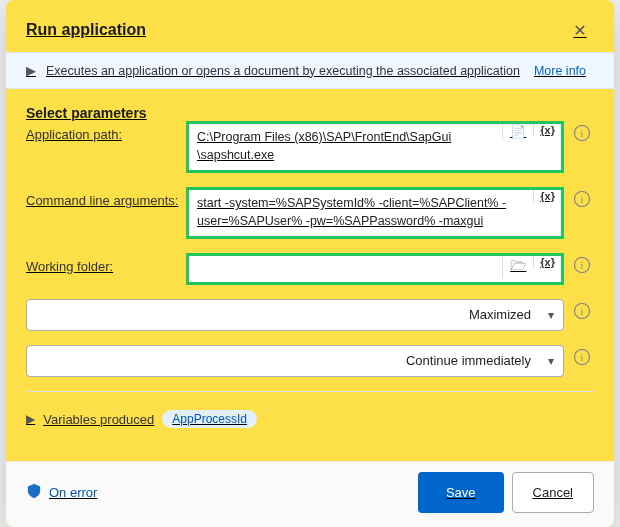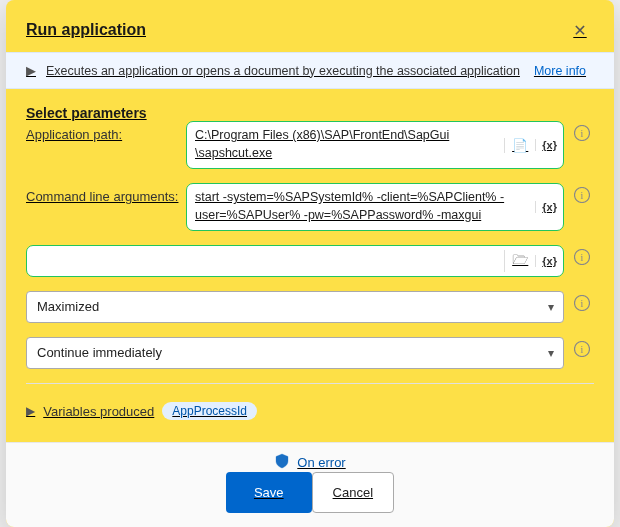--- a/index.html
+++ b/index.html
@@ -93,23 +93,23 @@
     }
     .form-control-wrap {
       flex: 1;
       display: flex;
       align-items: flex-start;
       gap: 4px;
     }
     .input-with-icons {
       flex: 1;
       display: flex;
-      align-items: center;
-      border: 1px solid #22c55e;
-      border-radius: 7px;
+      align-items: flex-start;
+      border: 3px solid #22c55e;
+      border-radius: 0;
       background: #fff;
       min-height: 32px;
     }
     .input-text {
       flex: 1;
       border: none;
       outline: none;
       padding: 5px 8px;
       font-size: 12.5px;
       font-family: inherit;
@@ -159,20 +159,21 @@
       border-radius: 4px;
       padding: 4px 32px 5px 10px;
       font-size: 13px;
       font-family: inherit;
       background: #fff;
       color: #222;
       appearance: none;
       -webkit-appearance: none;
       cursor: pointer;
       height: 32px;
+      text-align: right;
     }
     .select-arrow {
       position: absolute;
       right: 10px;
       top: 50%;
       transform: translateY(-50%);
       pointer-events: none;
       color: #555;
       font-size: 12px;
     }
@@ -205,32 +206,32 @@
       font-size: 12px;
       font-weight: 500;
     }
     .dialog-footer {
       display: flex;
       align-items: center;
       justify-content: space-between;
       padding: 10px 20px 14px 20px;
       border-top: 1px solid #e8e8e8;
       background: #fafafa;
-      flex-direction: column;
     }
     .footer-left {
       display: flex;
       align-items: center;
       gap: 7px;
       color: #0055aa;
       font-size: 13px;
       cursor: pointer;
     }
     .footer-right {
       display: flex;
+      gap: 8px;
     }
     .btn-save {
       background: #0066cc;
       color: #fff;
       border: none;
       border-radius: 4px;
       padding: 6px 28px;
       font-size: 13px;
       font-family: inherit;
       cursor: pointer;
@@ -301,20 +302,21 @@
         <button class="info-icon-btn">
           <svg width="16" height="16" viewBox="0 0 16 16" fill="none">
             <circle cx="8" cy="8" r="7.5" stroke="#888" stroke-width="1.2"></circle>
             <text x="8" y="12" text-anchor="middle" font-size="10" fill="#888" font-family="serif">i</text>
           </svg>
         </button>
       </div>
     </div>
 
     <div class="form-row working-folder-row">
+      <label class="form-label">Working folder:</label>
       <div class="form-control-wrap">
         <div class="input-with-icons">
           <input type="text" class="input-text" value="" style="">
           <button class="input-icon-btn" title="Browse folder">🗁</button>
           <button class="input-icon-btn var-btn">{x}</button>
         </div>
         <button class="info-icon-btn">
           <svg width="16" height="16" viewBox="0 0 16 16" fill="none">
             <circle cx="8" cy="8" r="7.5" stroke="#888" stroke-width="1.2"></circle>
             <text x="8" y="12" text-anchor="middle" font-size="10" fill="#888" font-family="serif">i</text>

